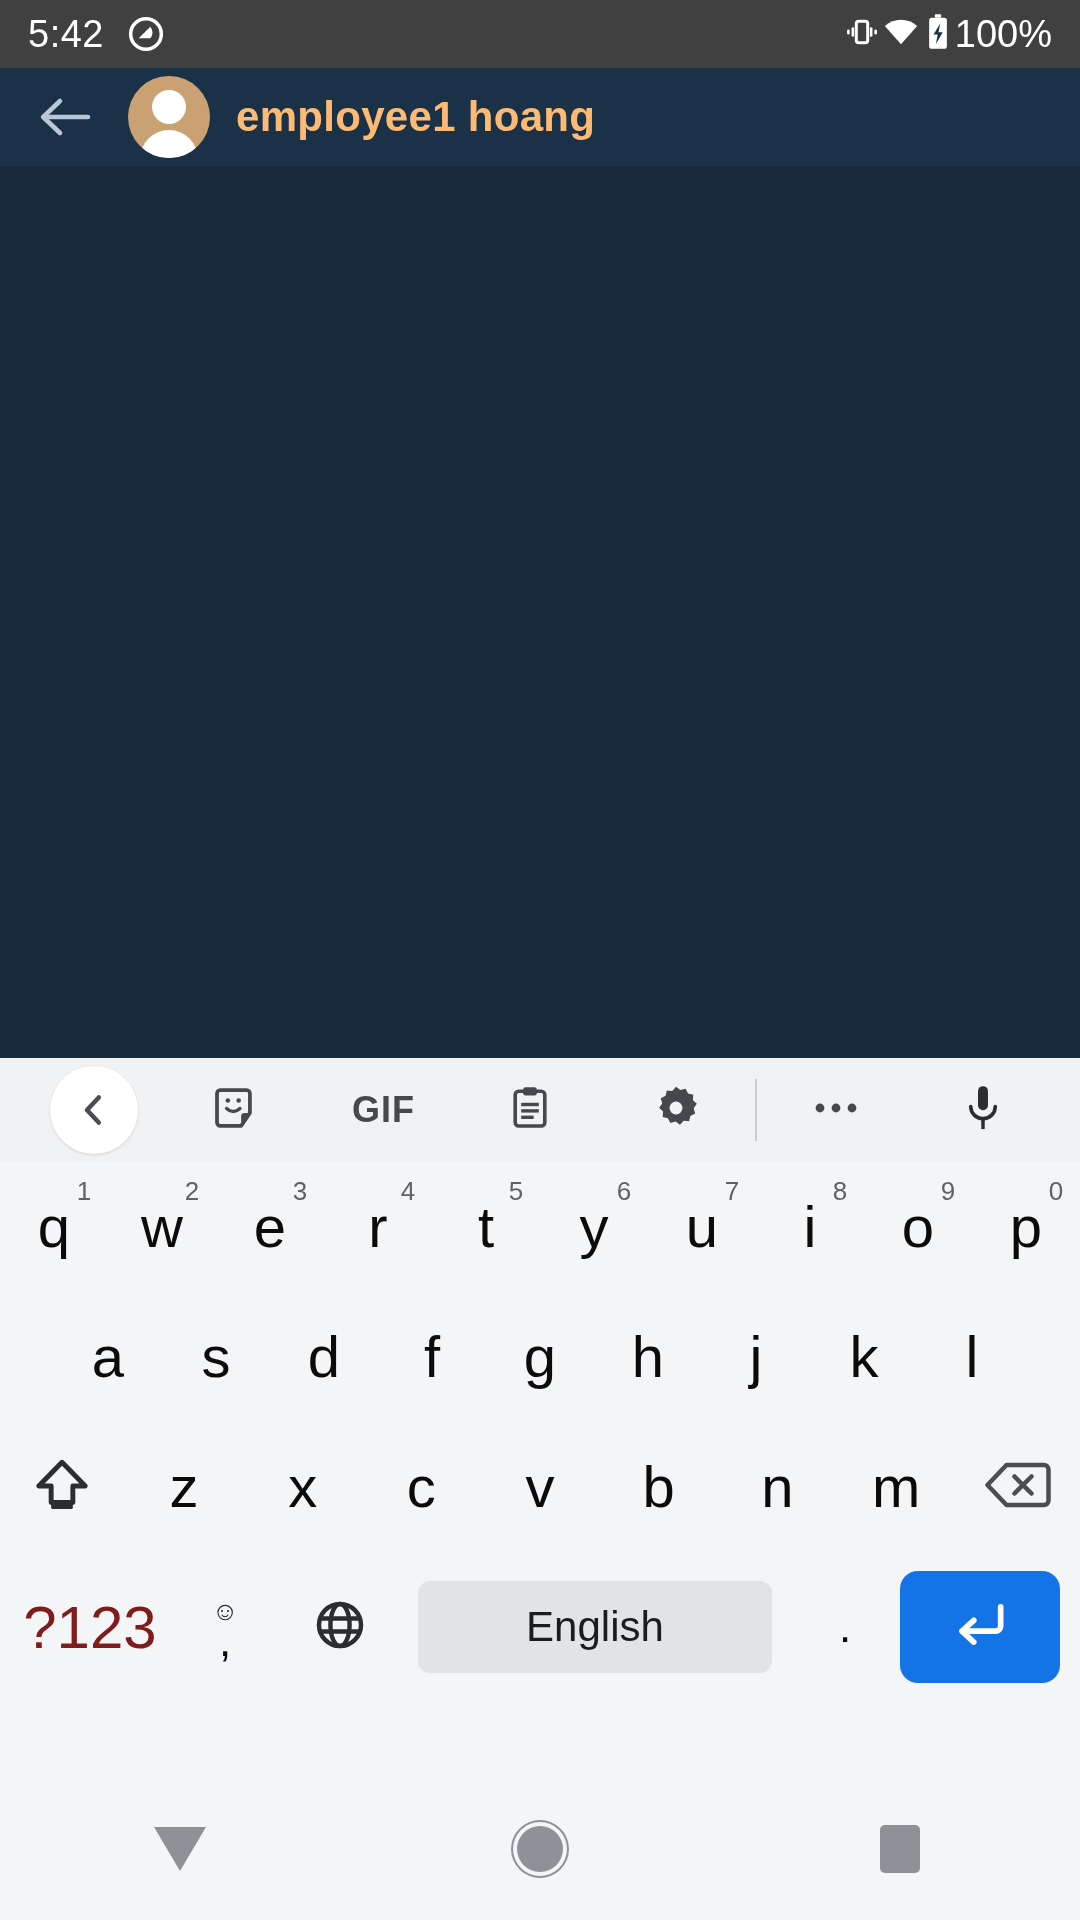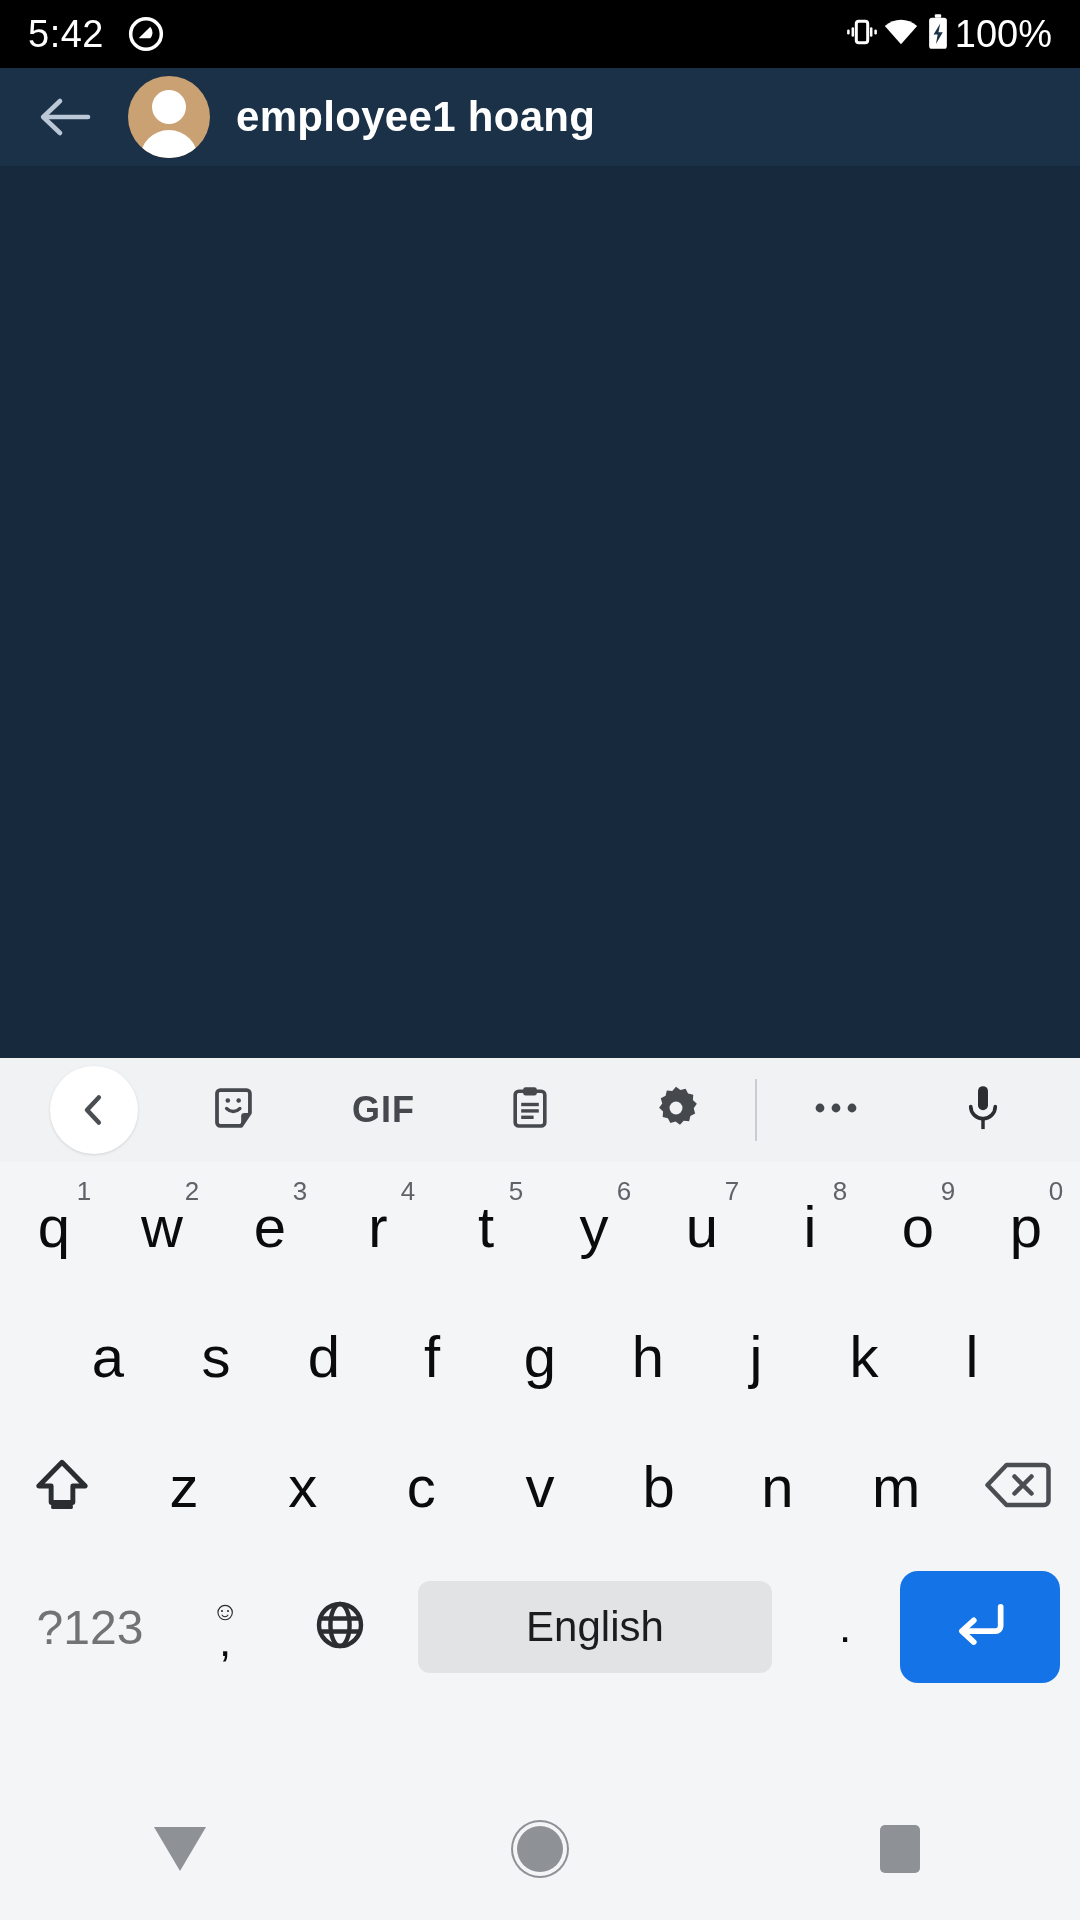--- a/index.html
+++ b/index.html
@@ -6,21 +6,21 @@
   html,body {
     width:1080px; height:1920px;
     font-family:"Liberation Sans", sans-serif;
     background:#16293D; overflow:hidden;
   }
   #app { position:relative; width:1080px; height:1920px; }
 
   
   .statusbar{
     position:absolute; left:0; top:0; width:1080px; height:68px;
-    background:#000000; display:flex; align-items:center;
+    background:#404040; display:flex; align-items:center;
     padding:0 28px; color:#FFFFFF;
   }
   .sb-time{ font-size:38px; font-weight:400; letter-spacing:.5px; color:#fff; }
   .sb-appicon{ margin-left:22px; width:40px; height:40px; position:relative; }
   .sb-right{ margin-left:auto; display:flex; align-items:center; }
   .sb-pct{ font-size:38px; font-weight:500; color:#fff; }
 
   
   .header{
     position:absolute; left:0; top:68px; width:1080px; height:98px;
@@ -33,21 +33,21 @@
   }
   .avatar .av-head{
     position:absolute; width:34px; height:34px; border-radius:50%;
     background:#fff; left:24px; top:14px;
   }
   .avatar .av-body{
     position:absolute; width:58px; height:44px; border-radius:29px 29px 0 0;
     background:#fff; left:12px; top:54px;
   }
   .peer-name{
-    margin-left:26px; color:#ffffff; font-size:42px; font-weight:600;
+    margin-left:26px; color:#fdba74; font-size:42px; font-weight:600;
     letter-spacing:.3px; white-space:nowrap;
   }
 
   
   .chatbody{
     position:absolute; left:0; top:166px; width:1080px; height:892px;
     background:#16293D;
   }
 
   
@@ -107,21 +107,21 @@
   .key .num{
     position:absolute; top:14px; font-size:26px; color:#5F6368; font-weight:400;
     transform:translateX(30px);
   }
   .row2{ padding:0 54px; }
   .row3 .key{ flex:1; }
   .row3 .side{ flex:1.05; }
 
   .kb-bottom{ display:flex; height:150px; align-items:center; padding:0 10px; }
   .bkey{ display:flex; align-items:center; justify-content:center; position:relative; height:150px; }
-  .b-123{ flex:0 0 160px; font-size:48px; color:#737373; }
+  .b-123{ flex:0 0 160px; font-size:60px; color:#7f1d1d; }
   .b-comma{ flex:0 0 110px; flex-direction:column; }
   .b-comma .emoji{ font-size:26px; color:#2A2C2E; line-height:1; margin-bottom:2px; }
   .b-comma .cm{ font-size:44px; color:#0B0B0C; line-height:.7; }
   .b-globe{ flex:0 0 120px; }
   .space{
     flex:1; margin:0 18px; height:92px; border-radius:12px; background:#E2E3E5;
     display:flex; align-items:center; justify-content:center;
   }
   .space-label{ font-size:42px; color:#1B1C1E; }
   .b-dot{ flex:0 0 110px; font-size:44px; color:#0B0B0C; }

